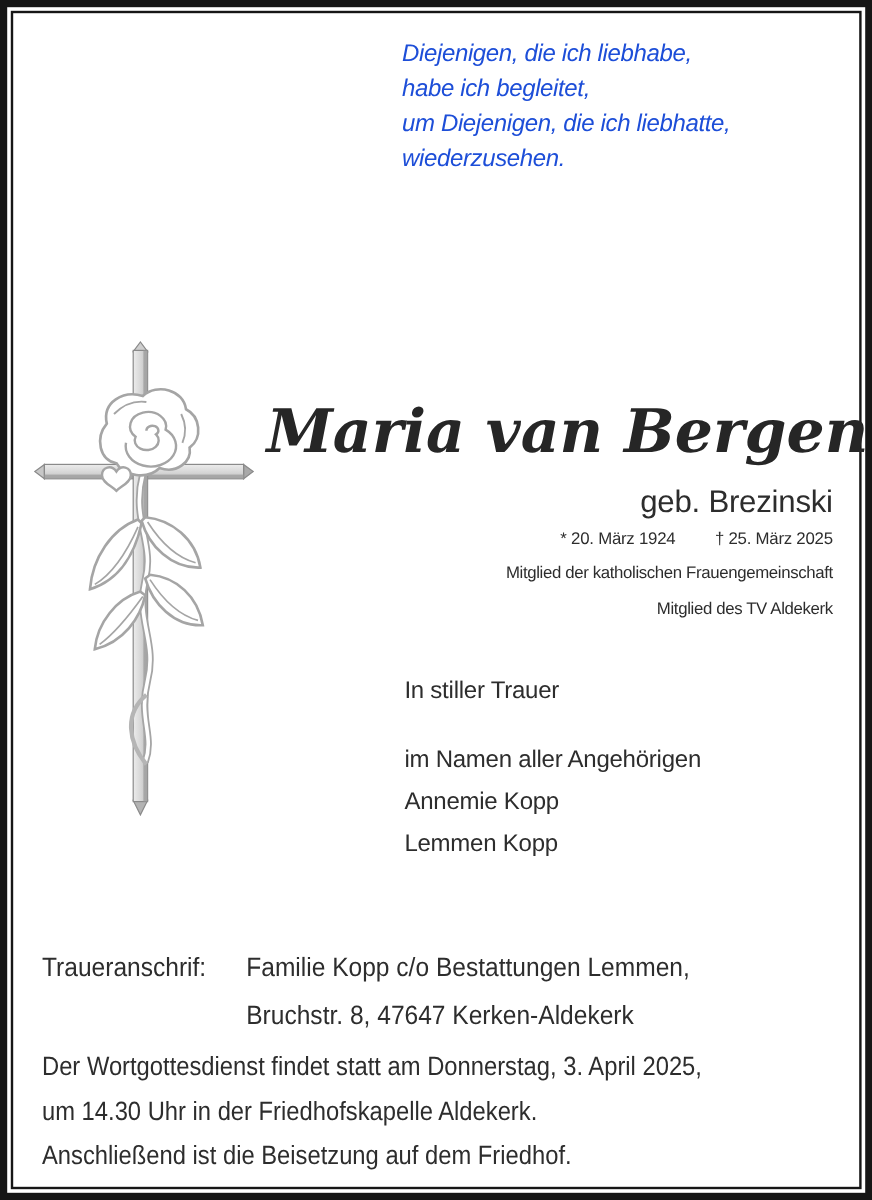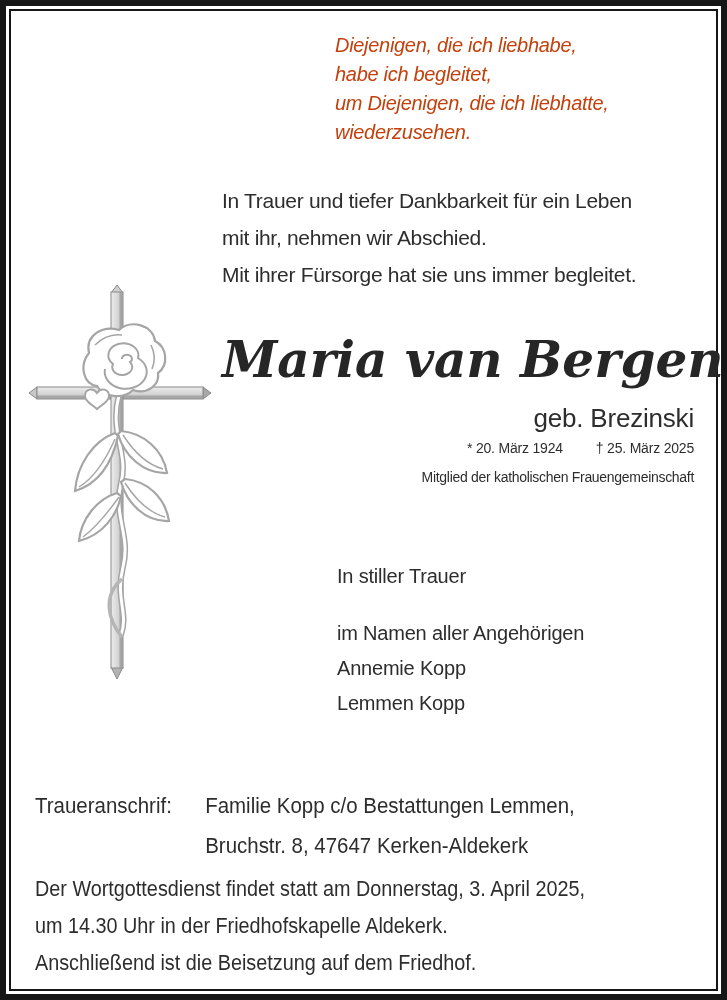--- a/index.html
+++ b/index.html
@@ -24,21 +24,21 @@
     border: 2px solid #161616;
     box-sizing: border-box;
     pointer-events: none;
   }
 
   .epigraph {
     position: absolute; left: 335px; top: 31px;
     font-style: italic;
     font-size: 20px; line-height: 29px;
     letter-spacing: -0.3px;
-    color: #c2410c;
+    color: #1d4ed8;
   }
   .intro {
     position: absolute; left: 222px; top: 182px;
     font-size: 21px; line-height: 37px;
     letter-spacing: -0.3px;
   }
 
   .art {
     position: absolute; left: 25px; top: 283px;
     width: 190px; height: 400px;
@@ -88,25 +88,20 @@
   <div class="frame-outer"></div>
   <div class="frame-inner"></div>
 
   <div class="epigraph">
     <div>Diejenigen, die ich liebhabe,</div>
     <div>habe ich begleitet,</div>
     <div>um Diejenigen, die ich liebhatte,</div>
     <div>wiederzusehen.</div>
   </div>
 
-  <div class="intro">
-    <div>In Trauer und tiefer Dankbarkeit für ein Leben</div>
-    <div>mit ihr, nehmen wir Abschied.</div>
-    <div>Mit ihrer Fürsorge hat sie uns immer begleitet.</div>
-  </div>
 
   <svg class="art" viewBox="0 0 190 400" xmlns="http://www.w3.org/2000/svg" aria-hidden="true">
     <defs>
       <linearGradient id="gv" x1="0" y1="0" x2="1" y2="0">
         <stop offset="0" stop-color="#ececec"></stop>
           <stop offset="0.55" stop-color="#d6d6d6"></stop>
           <stop offset="1" stop-color="#bdbdbd"></stop>
       </linearGradient>
       <linearGradient id="gh" x1="0" y1="0" x2="0" y2="1">
         <stop offset="0" stop-color="#ececec"></stop>
@@ -155,20 +150,21 @@
     </g>
   </svg>
 
   <div class="center-block">
     <div class="deceased-name">Maria van Bergen</div>
     <div class="maiden">geb. Brezinski</div>
     <div class="dates">
       <span>* 20. März 1924</span><span class="gap"></span><span>† 25. März 2025</span>
     </div>
     <div class="membership">Mitglied der katholischen Frauengemeinschaft</div>
+    <div class="membership">Mitglied des TV Aldekerk</div>
   </div>
 
   <div class="mourning">
     <div class="mourning-heading">In stiller Trauer</div>
     <div class="mourner">im Namen aller Angehörigen</div>
     <div class="mourner">Annemie Kopp</div>
     <div class="mourner">Lemmen Kopp</div>
   </div>
 
   <div class="address">

